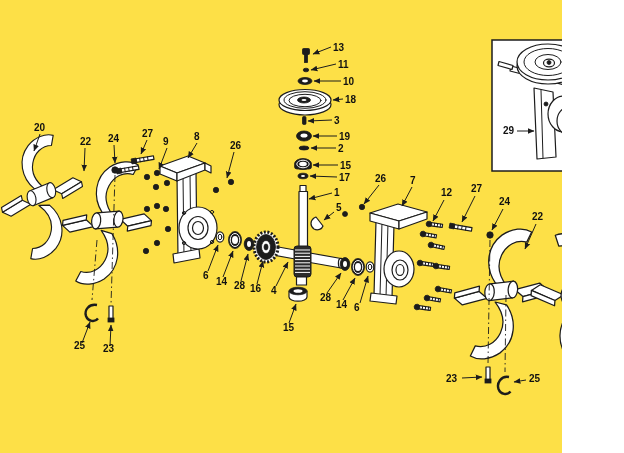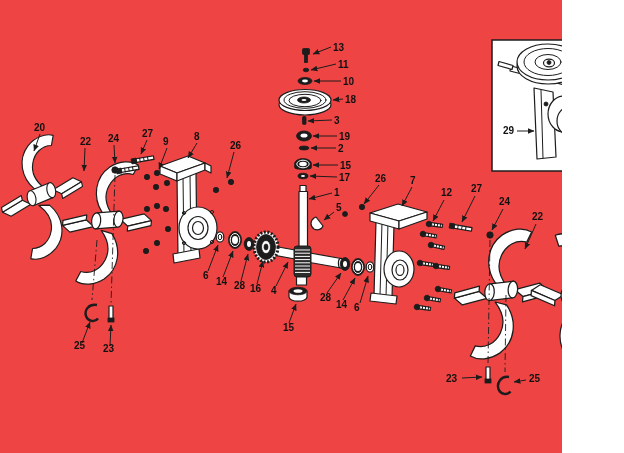--- a/index.html
+++ b/index.html
@@ -1,16 +1,16 @@
 <!DOCTYPE html>
 <html><head>
 <meta charset="utf-8">
 <style>
   html,body { margin:0; padding:0; background:#ffffff; }
-  .stage { position:relative; width:562px; height:453px; background:#ef4444; overflow:hidden;
+  .stage { position:relative; width:562px; height:453px; background:#fde047; overflow:hidden;
            font-family:"Liberation Sans", sans-serif; }
   svg { display:block; }
   .pt { fill:#ffffff; stroke:#1c1c1c; stroke-width:1.2; stroke-linejoin:round; stroke-linecap:round; }
   .ln { fill:none; stroke:#1c1c1c; stroke-width:1; stroke-linecap:round; }
   .dk { fill:#1c1c1c; stroke:#1c1c1c; stroke-width:0.8; }
   .ld { fill:none; stroke:#1c1c1c; stroke-width:1; marker-end:url(#arr); }
   .dd { fill:none; stroke:#1c1c1c; stroke-width:0.9; stroke-dasharray:7 3 1.5 3; }
   .lb { font:700 10px "Liberation Sans", sans-serif; fill:#111111; }
   .wm { stroke:#ffffff; stroke-width:1; fill:none; }
 </style>

